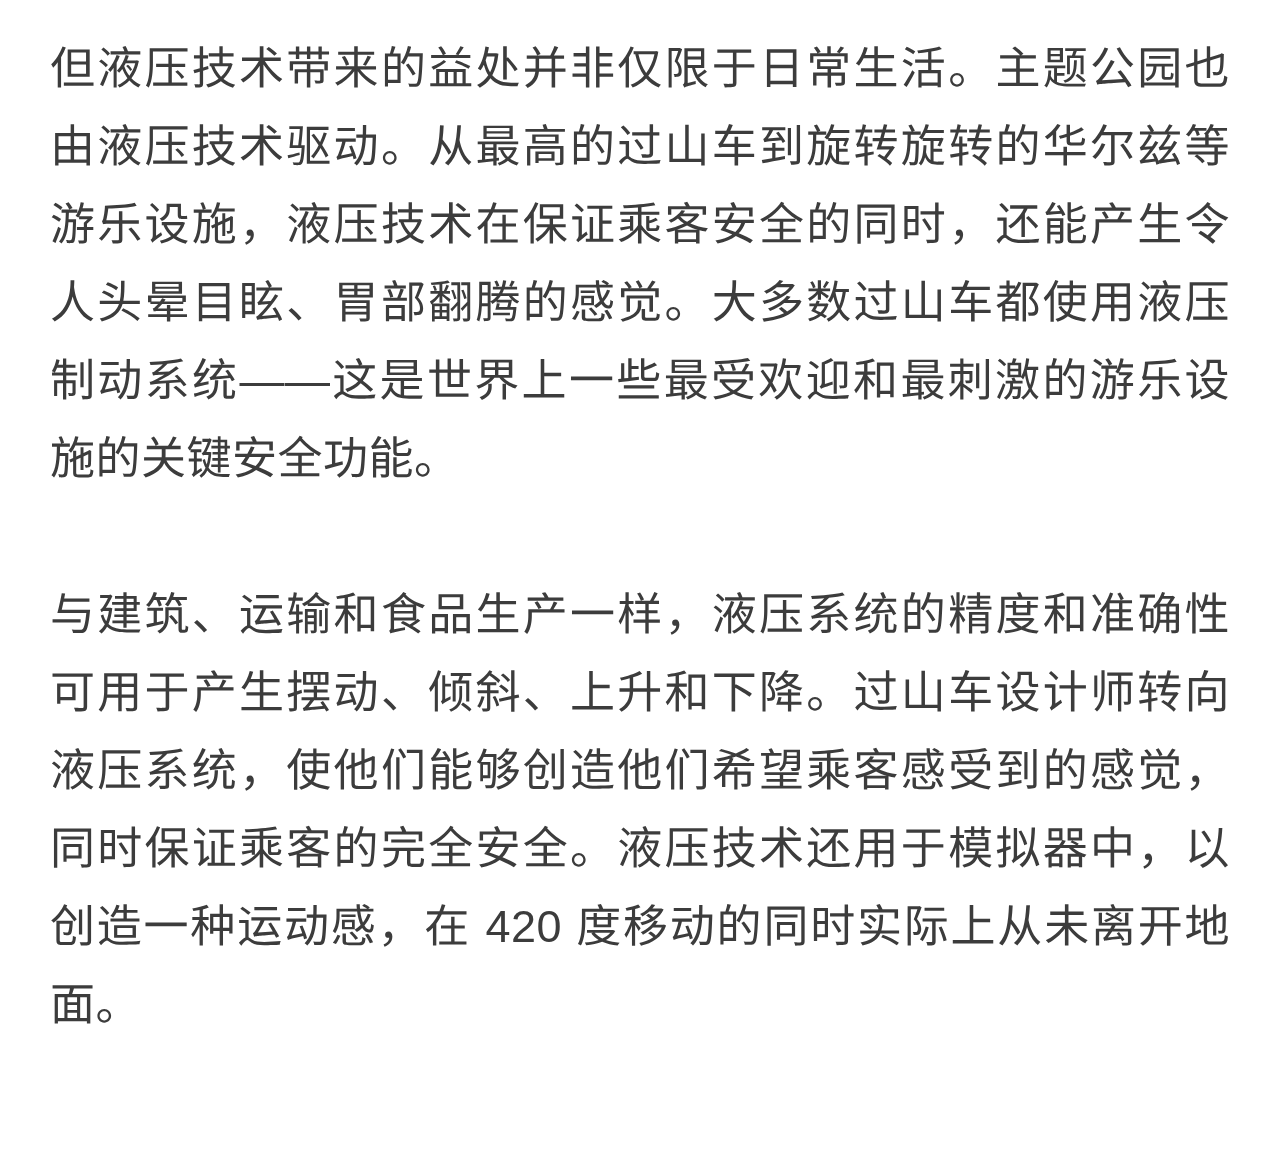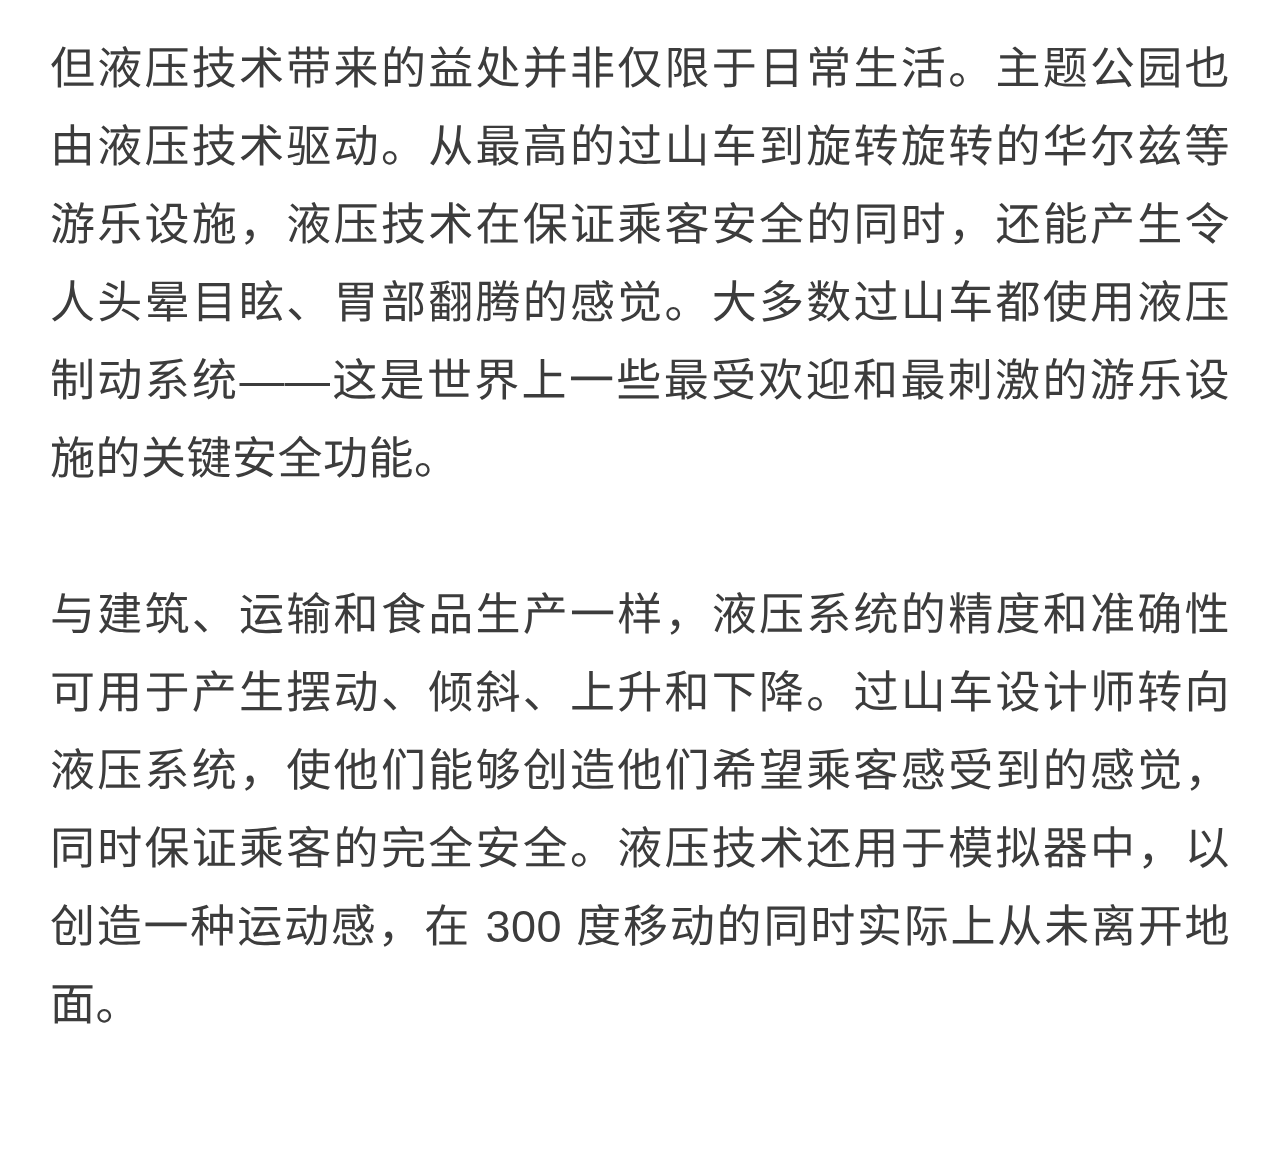--- a/index.html
+++ b/index.html
@@ -36,15 +36,15 @@
   .para + .para {
     margin-top: 78px;
   }
 </style>
 </head>
 <body>
 
 <div class="page">
   <article class="article">
     <p class="para">但液压技术带来的益处并非仅限于日常生活。主题公园也由液压技术驱动。从最高的过山车到旋转旋转的华尔兹等游乐设施，液压技术在保证乘客安全的同时，还能产生令人头晕目眩、胃部翻腾的感觉。大多数过山车都使用液压制动系统——这是世界上一些最受欢迎和最刺激的游乐设施的关键安全功能。</p>
-    <p class="para">与建筑、运输和食品生产一样，液压系统的精度和准确性可用于产生摆动、倾斜、上升和下降。过山车设计师转向液压系统，使他们能够创造他们希望乘客感受到的感觉，同时保证乘客的完全安全。液压技术还用于模拟器中，以创造一种运动感，在 300 度移动的同时实际上从未离开地面。</p>
+    <p class="para">与建筑、运输和食品生产一样，液压系统的精度和准确性可用于产生摆动、倾斜、上升和下降。过山车设计师转向液压系统，使他们能够创造他们希望乘客感受到的感觉，同时保证乘客的完全安全。液压技术还用于模拟器中，以创造一种运动感，在 420 度移动的同时实际上从未离开地面。</p>
   </article>
 </div>
 
 </body></html>

